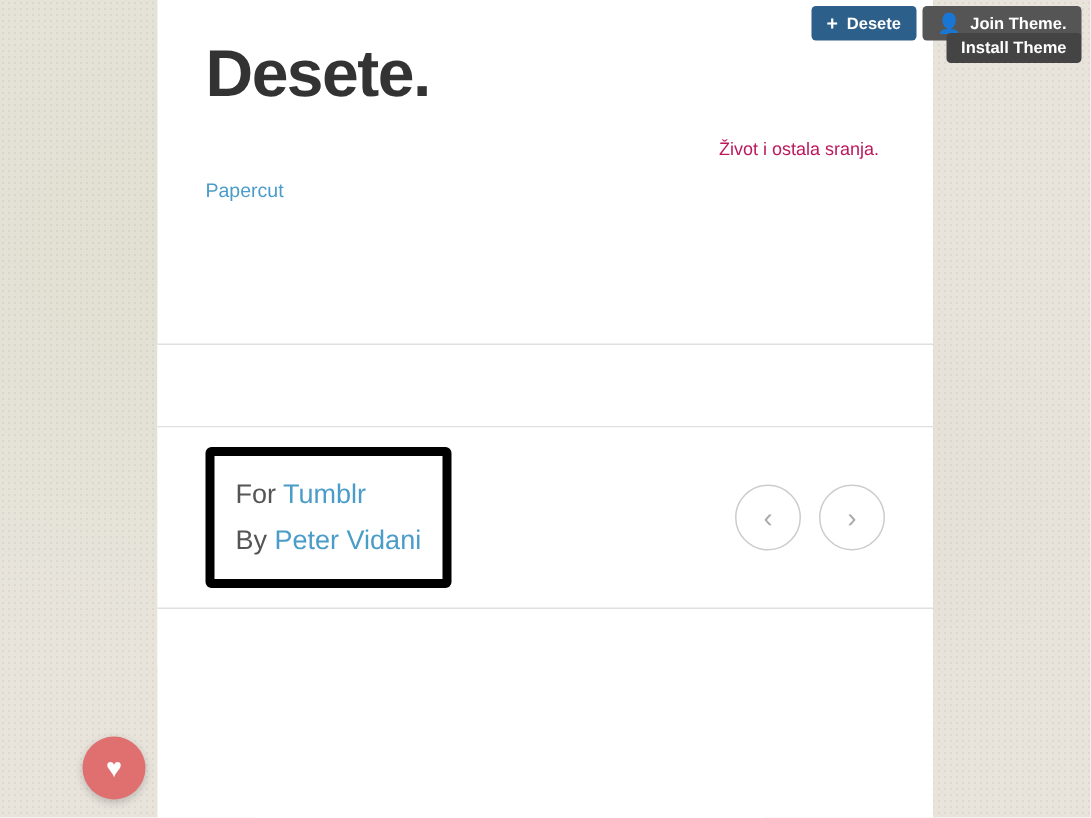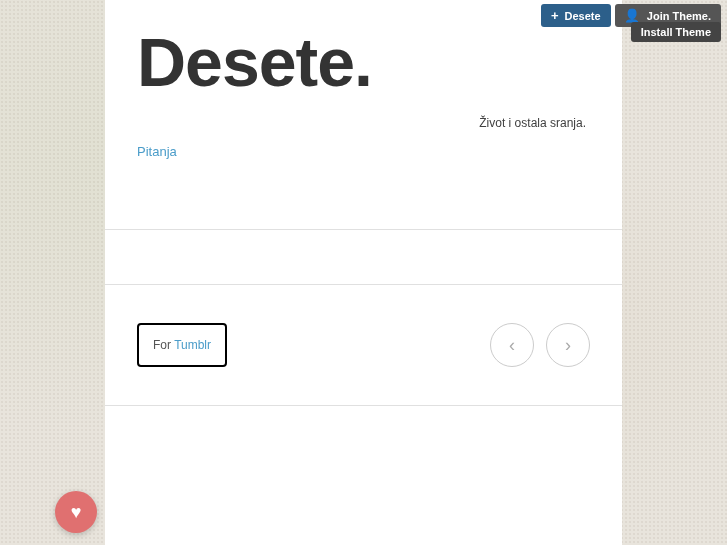--- a/index.html
+++ b/index.html
@@ -98,32 +98,32 @@
     }
 
     .content-area {
       padding: 28px 32px 0 32px;
       min-height: 230px;
       border-bottom: 1px solid #e0e0e0;
     }
 
     .blog-title {
       font-family: 'Arial Black', Arial, sans-serif;
-      font-size: 68px;
+      font-size: 44px;
       font-weight: 900;
       color: #333;
       letter-spacing: -1px;
       line-height: 1;
       margin-bottom: 0;
     }
 
     .blog-subtitle {
       text-align: right;
       font-size: 12px;
-      color: #404040;
+      color: #be185d;
       margin-top: 20px;
       padding-right: 4px;
     }
 
     .nav-area {
       margin-top: 12px;
     }
 
     .nav-link {
       color: #4a9cc9;
@@ -144,24 +144,24 @@
       background: #fff;
       padding: 20px 32px;
       display: flex;
       align-items: center;
       justify-content: space-between;
       height: 120px;
     }
 
     .credit-box {
       background: #fff;
-      border: 2px solid #000000;
+      border: 6px solid #000000;
       border-radius: 4px;
       padding: 10px 14px;
-      font-size: 12px;
+      font-size: 18px;
       color: #555;
       line-height: 1.7;
     }
 
     .credit-link {
       color: #4a9cc9;
       text-decoration: none;
       cursor: pointer;
     }
 
@@ -237,32 +237,36 @@
     <span>Install Theme</span>
   </button>
 </div>
 
 <div class="main-wrapper">
 
   <div class="content-area">
     <h1 class="blog-title">Desete.</h1>
     <p class="blog-subtitle">Život i ostala sranja.</p>
     <nav class="nav-area">
-      <a class="nav-link">Pitanja</a>
+      <a class="nav-link">Papercut</a>
     </nav>
   </div>
 
   <div class="mid-section"></div>
 
   <div class="footer-section">
     <div class="credit-box">
       <div>
         <span>For</span>
         <a class="credit-link">Tumblr</a>
       </div>
+      <div>
+        <span>By</span>
+        <a class="credit-link">Peter Vidani</a>
+      </div>
     </div>
 
     <div class="nav-arrows">
       <button class="arrow-btn">‹</button>
       <button class="arrow-btn">›</button>
     </div>
   </div>
 
   <div class="bottom-divider"></div>
 

